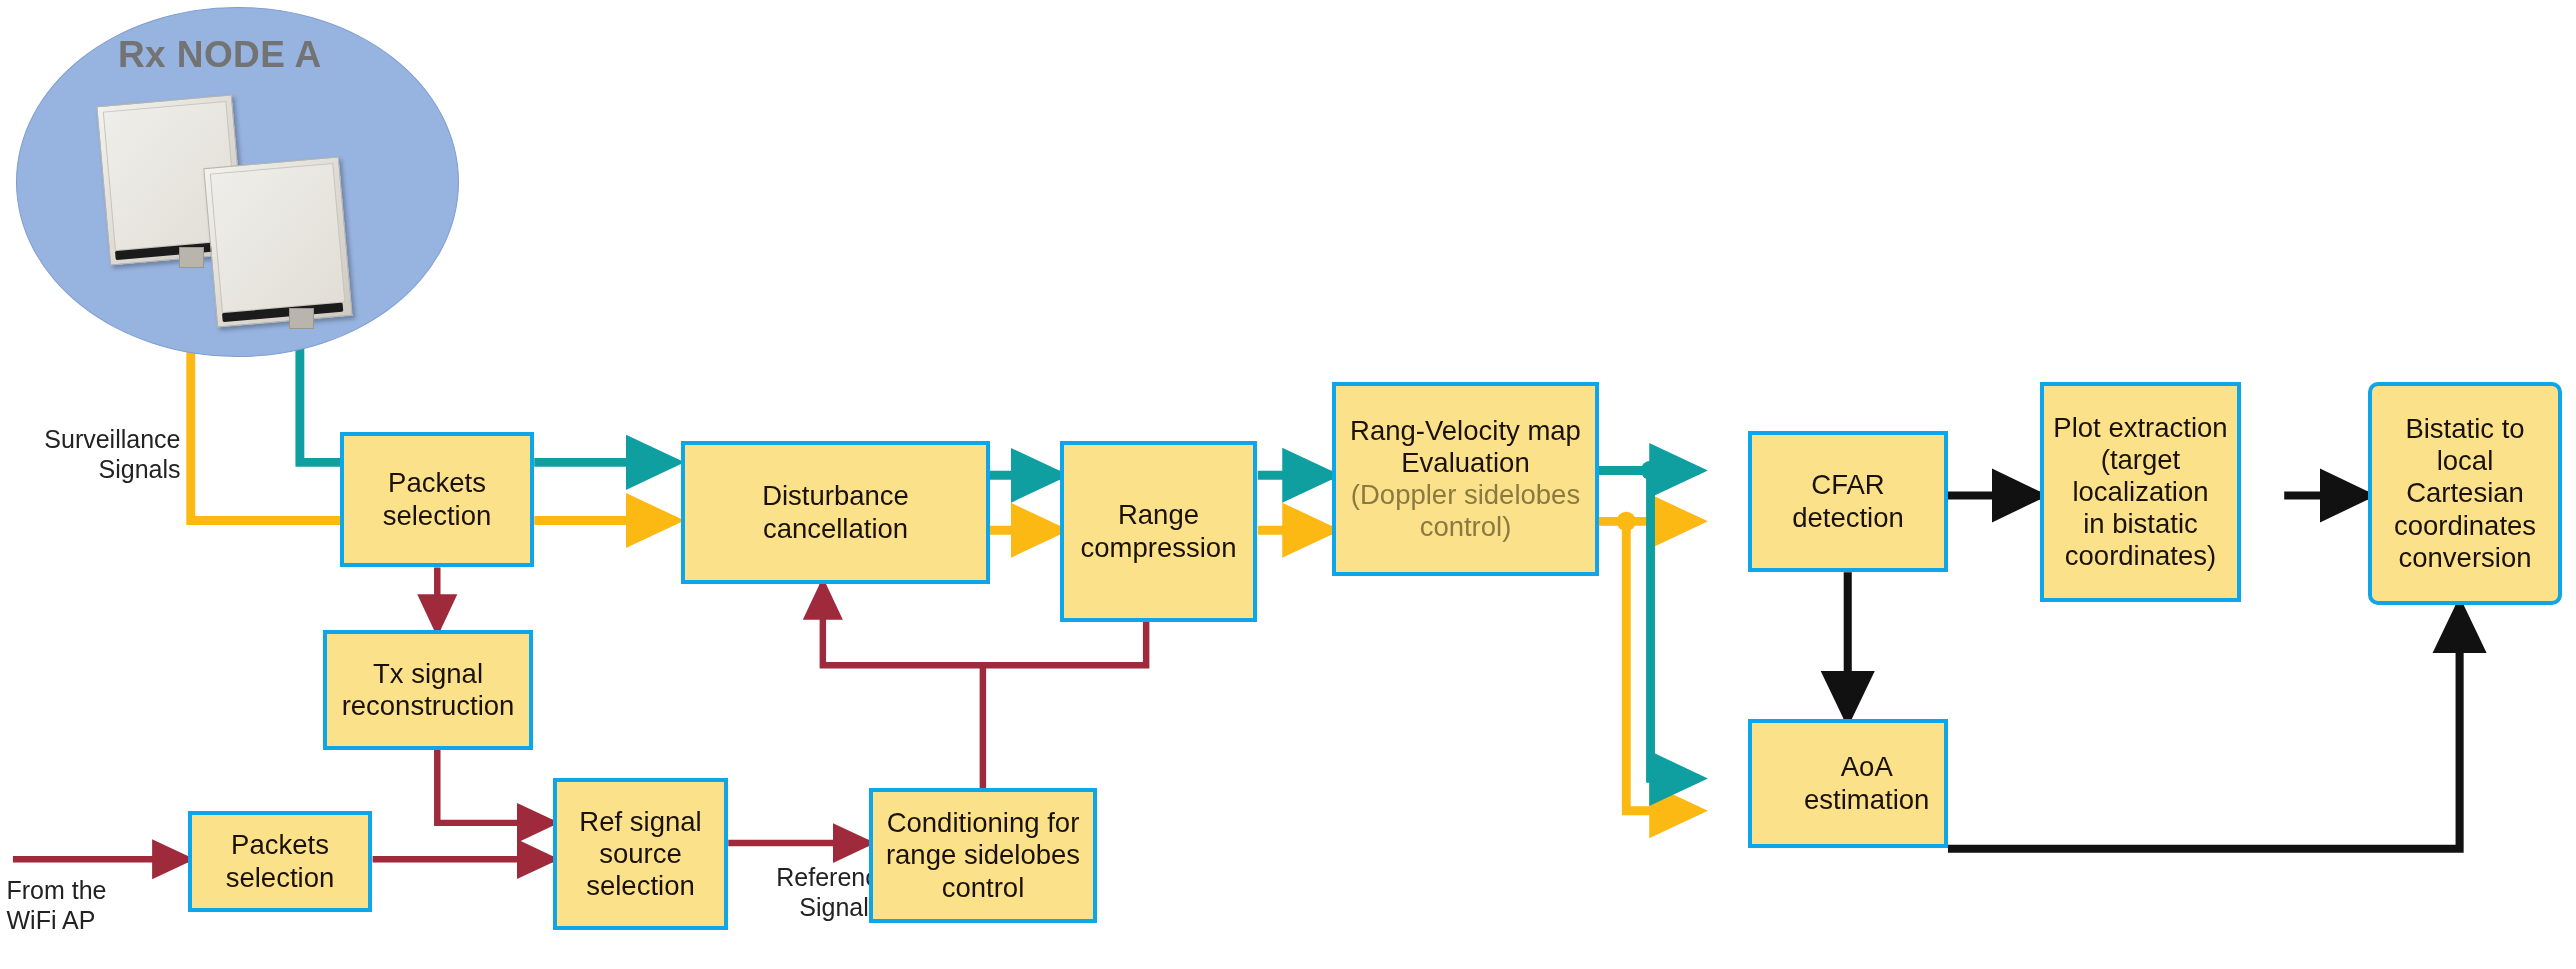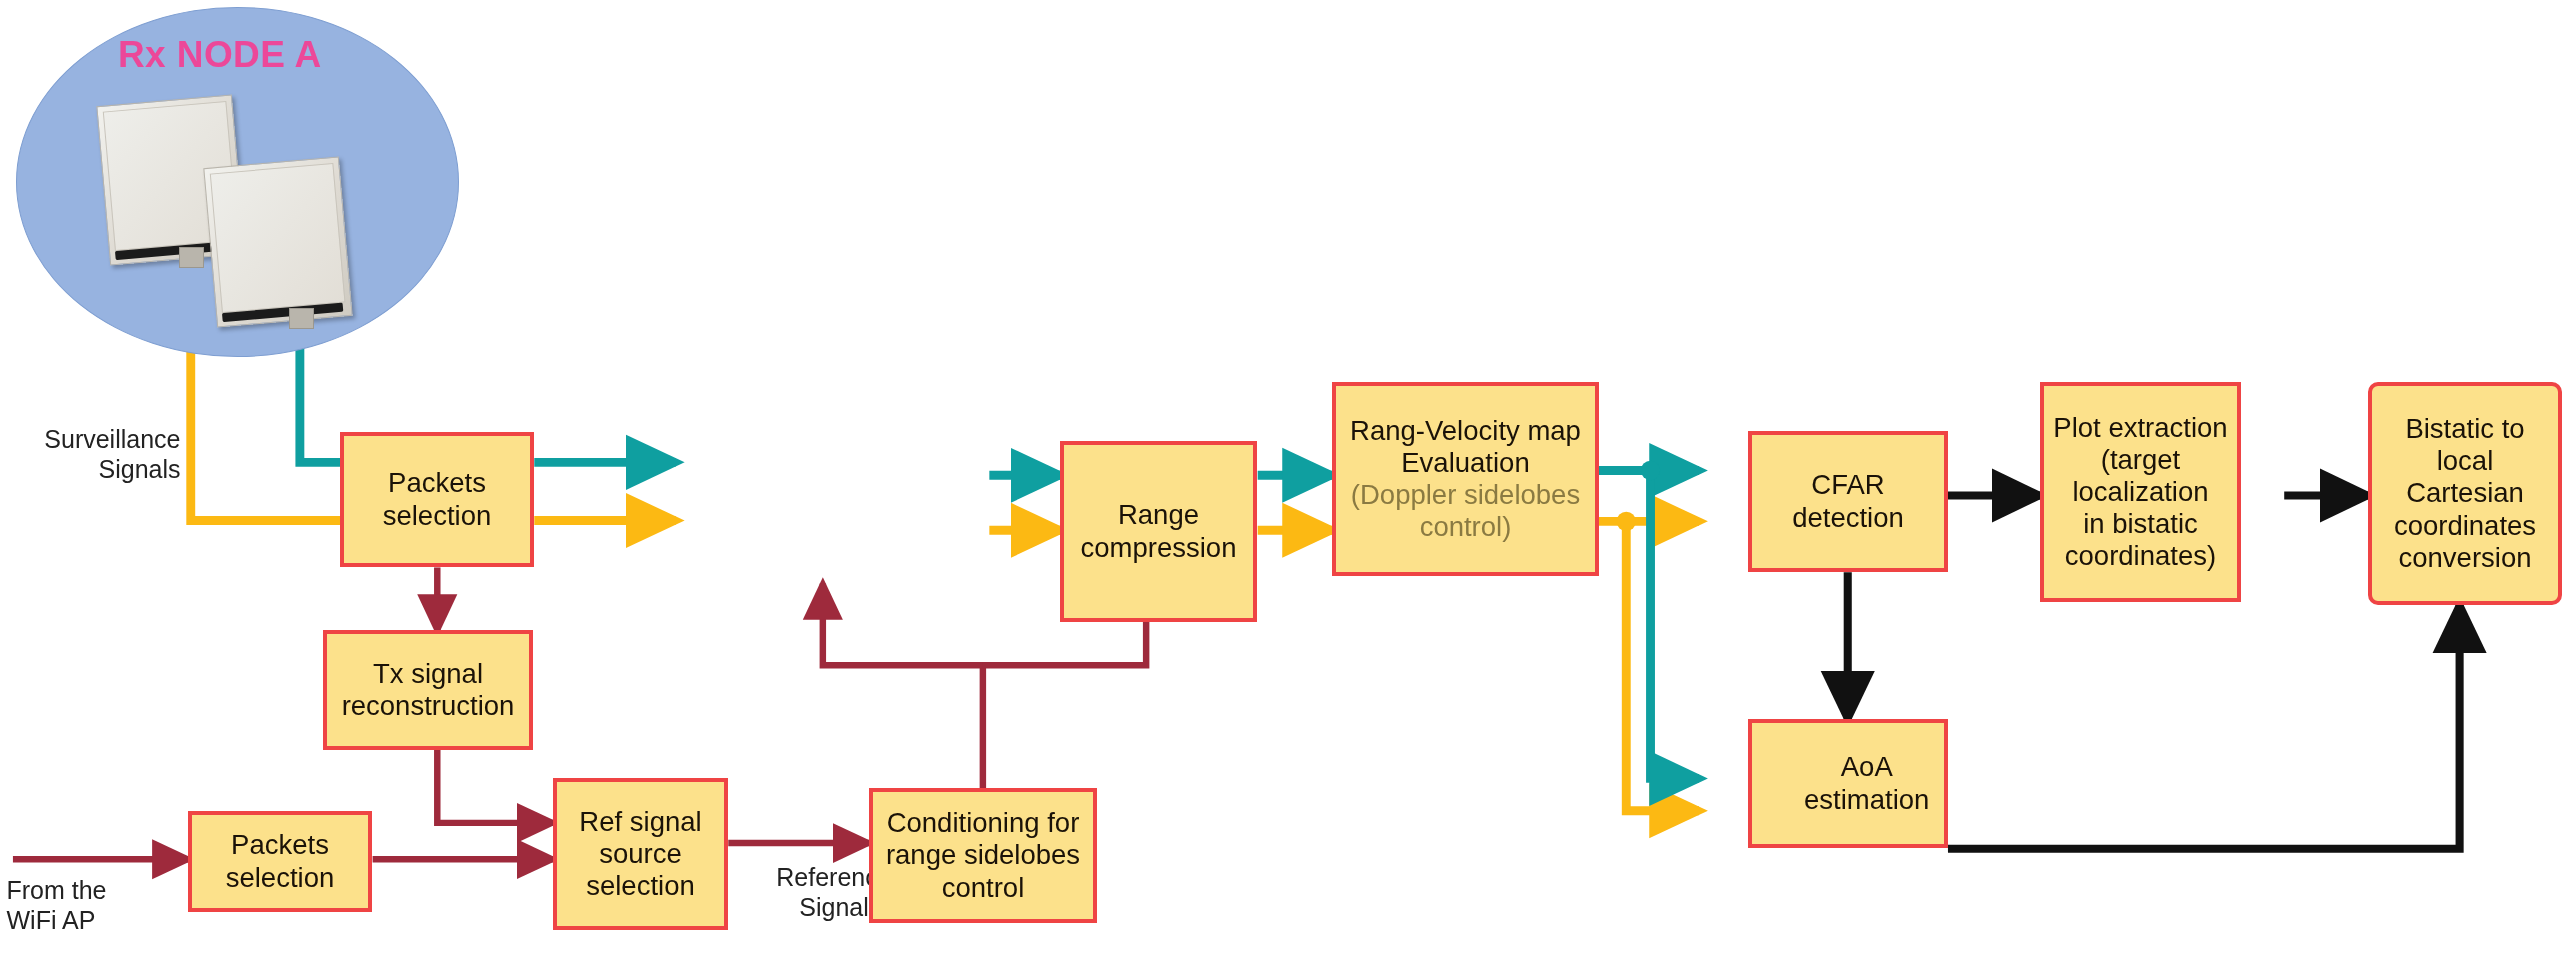--- a/index.html
+++ b/index.html
@@ -2,31 +2,31 @@
 <html style="font-size:13px"><head>
 <meta charset="utf-8">
 <style>
   html,body{margin:0;padding:0;background:#ffffff;}
   body{width:2576px;height:970px;overflow:hidden;
        font-family:"Liberation Sans","DejaVu Sans",sans-serif;}
   #stage{position:relative;width:2576px;height:970px;background:#fff;}
   svg#wires{position:absolute;left:0;top:0;width:2576px;height:970px;}
 
   .node{position:absolute;box-sizing:border-box;
-        background:#FCE18B;border:4px solid #ef4444;
+        background:#FCE18B;border:4px solid #0ea5e9;
         display:flex;align-items:center;justify-content:center;
         text-align:center;color:#1a1208;line-height:1.17;
         font-size:27.5px;padding:3.2px 6.5px;}
   .node .ttl{display:block;}
   .node .sub{display:block;color:#8a7a42;}
 
   .ellipse{position:absolute;background:#97B3E0;border-radius:50%;
            border:0.8px solid #7e9ed1;}
   .ellipse-title{position:absolute;font-weight:bold;font-size:37px;
-                 color:#ec4899;letter-spacing:0.4px;white-space:nowrap;}
+                 color:#737373;letter-spacing:0.4px;white-space:nowrap;}
 
   .panel{position:absolute;background:linear-gradient(135deg,#f2f2ee 0%,#dedad2 55%,#cfcbc2 100%);
          border:1.6px solid #b8b4ab;box-shadow:2.4px 3.2px 4px rgba(0,0,0,.28);}
   .panel .inner{position:absolute;left:4.8px;top:4.8px;right:4.8px;bottom:13px;
          border:1.6px solid #c9c5bc;background:linear-gradient(135deg,#eeeeea 0%,#e2ded6 100%);}
   .panel .strip{position:absolute;left:4%;right:6%;bottom:4px;height:9px;
          background:#1b1b1b;border-radius:1.6px;}
   .mast{position:absolute;background:#b9b5ac;border:0.8px solid #9b978e;}
 
   .lbl{position:absolute;color:#222;font-size:25px;line-height:1.18;white-space:pre;}
@@ -124,20 +124,22 @@
 
   <div class="lbl" style="left:6.5px;top:876px;width:186px;">From the
 WiFi AP</div>
 
   <div class="lbl" style="left:741px;top:863px;width:186px;text-align:center;">Reference
 Signal</div>
 
   <div class="node" style="left:340px;top:432px;width:194px;height:135px;white-space:pre-line;">Packets
 selection</div>
 
+  <div class="node" style="left:681px;top:441px;width:309px;height:143px;white-space:pre-line;">Disturbance
+cancellation</div>
 
   <div class="node" style="left:1060px;top:441px;width:197px;height:181px;white-space:pre-line;">Range
 compression</div>
 
   <div class="node" style="left:1332px;top:382px;width:267px;height:194px;flex-direction:column;">
     <span class="ttl" style="white-space:pre-line;">Rang-Velocity map
 Evaluation</span>
     <span class="sub" style="white-space:pre-line;">(Doppler sidelobes
 control)</span>
   </div>

